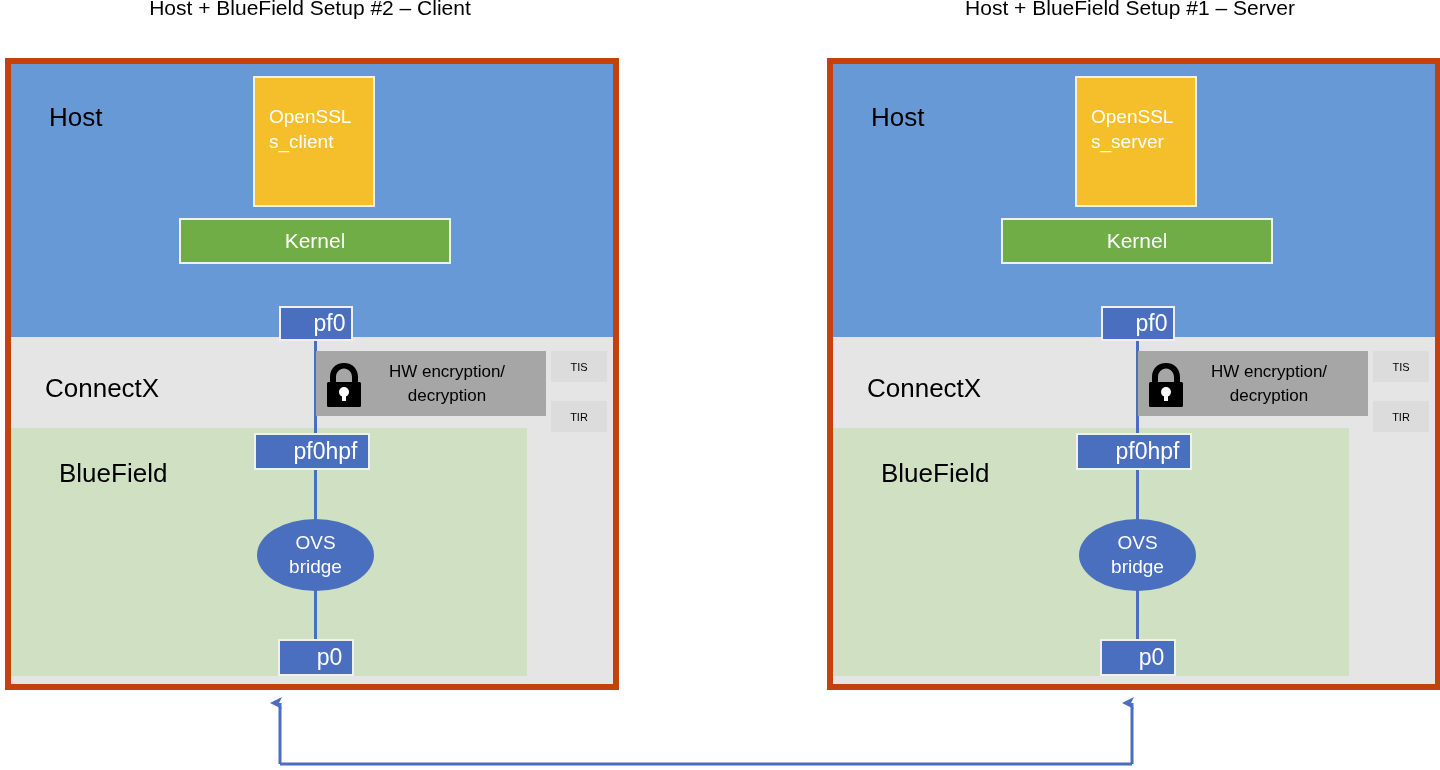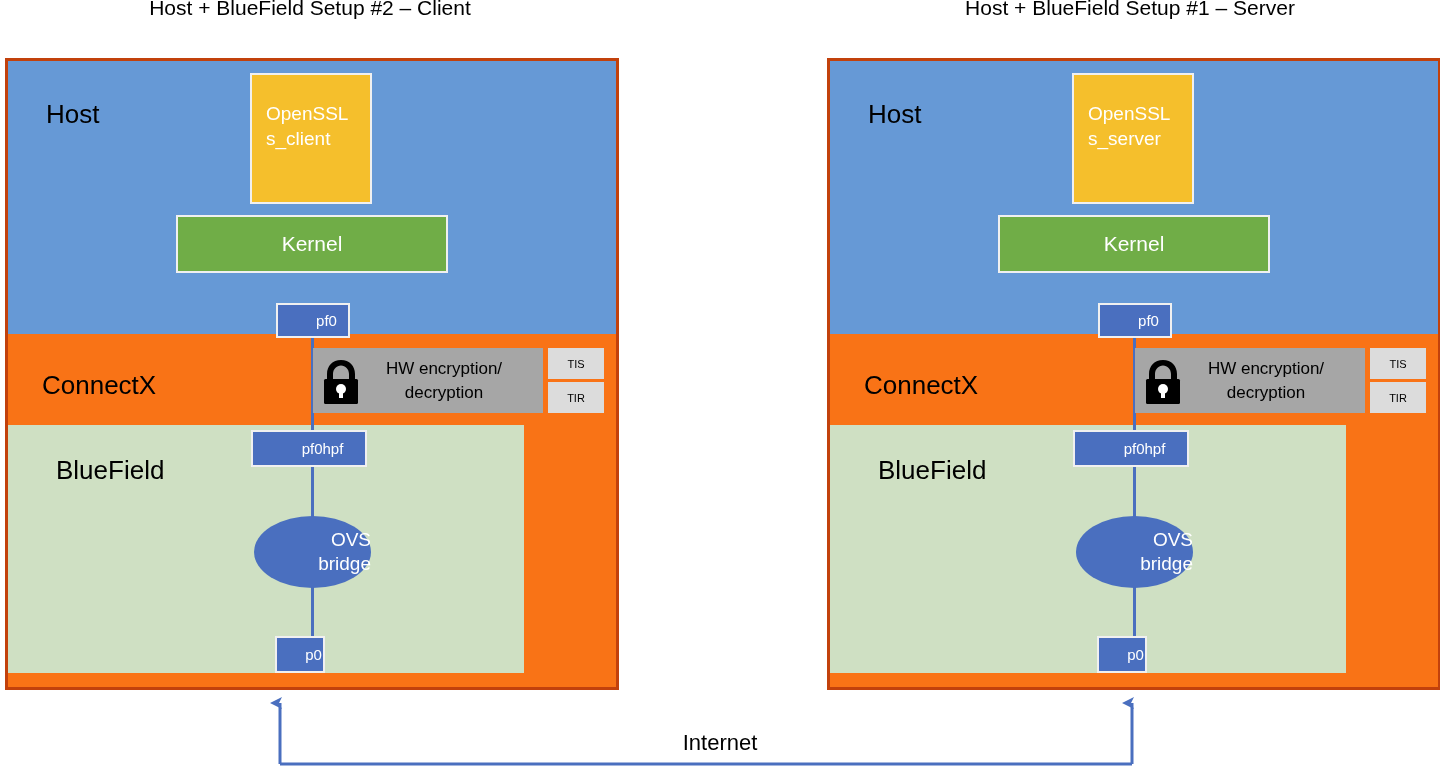--- a/index.html
+++ b/index.html
@@ -32,22 +32,22 @@
   }
   #title-left  { left: 0;   width: 620px; }
   #title-right { left: 820px; width: 620px; }
 
   
   .setup {
     position: absolute;
     top: 58px;
     width: 614px;
     height: 632px;
-    background: #f97316;
-    border: 3px solid #c2410c;
+    background: #e5e5e5;
+    border: 6px solid #c2410c;
     box-sizing: border-box;
   }
   #setup-left  { left: 5px; }
   #setup-right { left: 827px; }
 
   
   .host-band {
     position: absolute;
     left: 0;
     top: 0;
@@ -95,48 +95,48 @@
     padding: 26px 0 0 14px;
   }
   .openssl-box span { display: block; }
 
   
   .kernel-box {
     position: absolute;
     left: 168px;
     top: 154px;
     width: 272px;
-    height: 58px;
+    height: 46px;
     background: #70ad47;
     border: 2px solid #f0f0f0;
     box-sizing: border-box;
     color: #ffffff;
     font-size: 21px;
     display: flex;
     align-items: center;
     justify-content: center;
   }
 
   
   .port-box {
     position: absolute;
     background: #4a6fbf;
     border: 2px solid #f0f0f0;
     box-sizing: border-box;
     color: #ffffff;
-    font-size: 15px;
+    font-size: 23px;
     display: flex;
     align-items: center;
     justify-content: center;
     z-index: 5;
     padding-left: 27px;
   }
   .port-pf0    { left: 268px; top: 242px; width: 74px;  height: 35px; }
   .port-pf0hpf { left: 243px; top: 369px; width: 116px; height: 37px; }
-  .port-p0     { left: 267px; top: 575px; width: 50px;  height: 37px; }
+  .port-p0     { left: 267px; top: 575px; width: 76px;  height: 37px; }
 
   
   .connector {
     position: absolute;
     left: 303px;
     width: 3px;
     background: #4a6fbf;
     z-index: 1;
   }
   .conn-a { top: 270px;  height: 108px; }
@@ -150,21 +150,21 @@
     top: 455px;
     width: 117px;
     height: 72px;
     background: #4a6fbf;
     border-radius: 50%;
     color: #ffffff;
     font-size: 19px;
     line-height: 24px;
     display: flex;
     flex-direction: column;
-    align-items: flex-end;
+    align-items: center;
     justify-content: center;
     z-index: 4;
   }
   .ovs-bridge span { display: block; }
 
   
   .hw-enc {
     position: absolute;
     left: 305px;
     top: 287px;
@@ -204,21 +204,21 @@
   }
   .tistir-cell {
     height: 31px;
     background: #dcdcdc;
     color: #000000;
     font-size: 11px;
     display: flex;
     align-items: center;
     justify-content: center;
   }
-  .tistir-cell + .tistir-cell { margin-top: 3px; }
+  .tistir-cell + .tistir-cell { margin-top: 19px; }
 
   
   .internet-svg {
     position: absolute;
     left: 0;
     top: 0;
     width: 1440px;
     height: 770px;
     pointer-events: none;
   }
@@ -351,15 +351,14 @@
     <defs>
       <marker id="arrowUp" markerWidth="12" markerHeight="12" refX="6" refY="10" orient="auto" markerUnits="userSpaceOnUse">
         <path d="M6 0 L12 12 L6 9 L0 12 Z" fill="#4a6fbf"></path>
       </marker>
     </defs>
     <path d="M 280 764 L 280 703" stroke="#4a6fbf" stroke-width="3" fill="none" marker-end="url(#arrowUp)"></path>
     <path d="M 1132 764 L 1132 703" stroke="#4a6fbf" stroke-width="3" fill="none" marker-end="url(#arrowUp)"></path>
     <path d="M 280 764 L 1132 764" stroke="#4a6fbf" stroke-width="3" fill="none"></path>
   </svg>
 
-  <div class="internet-label">Internet</div>
 
 </div>
 
 </body></html>

